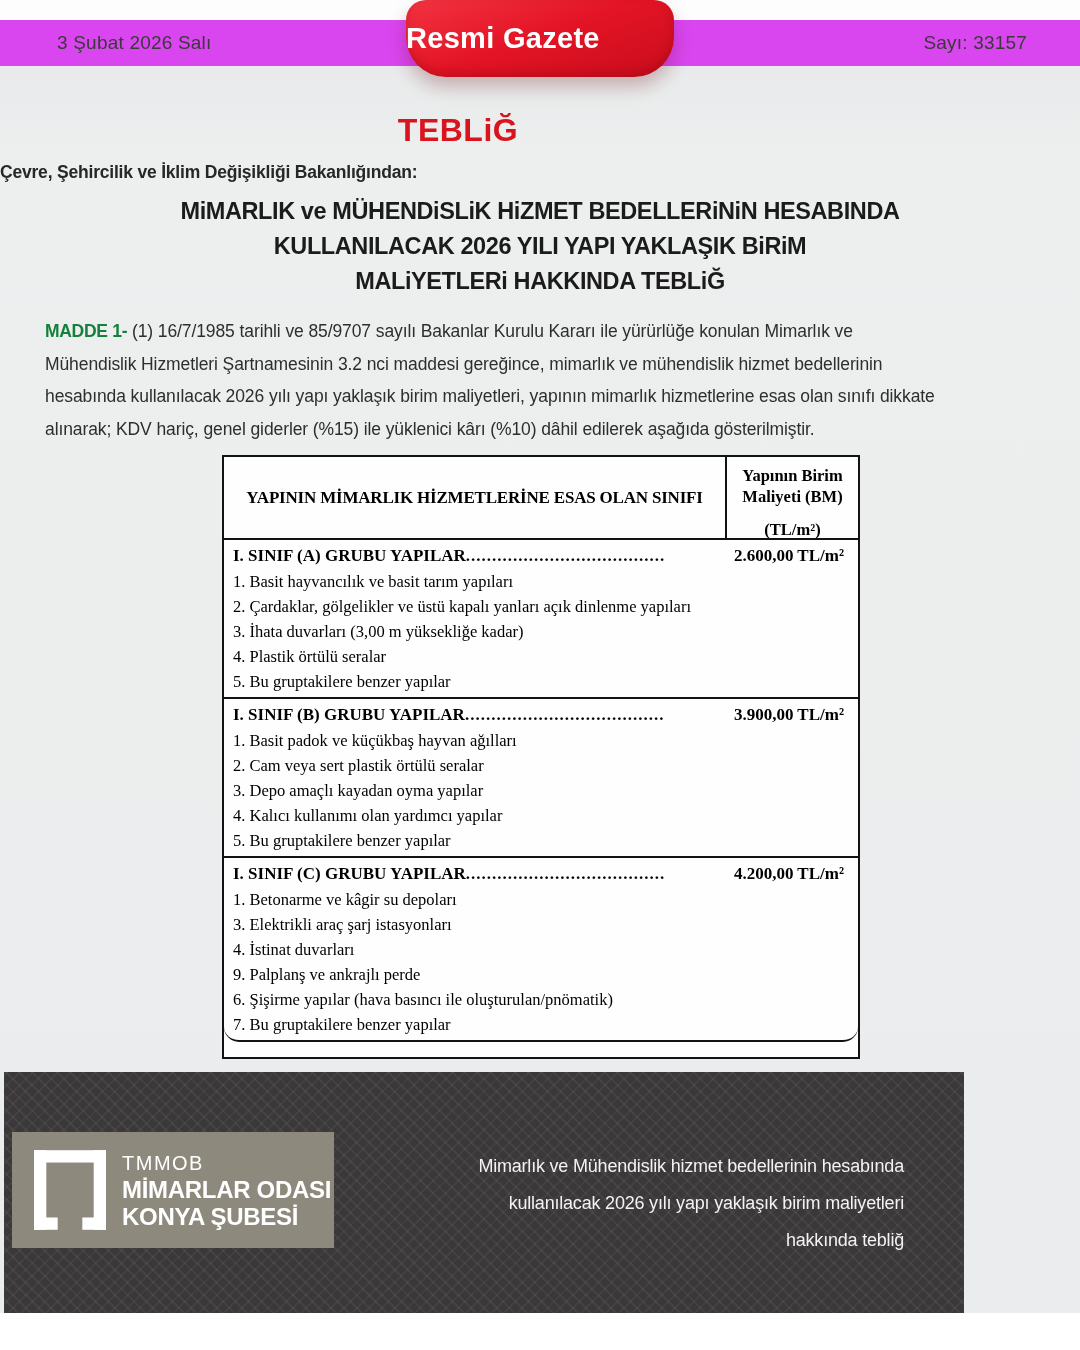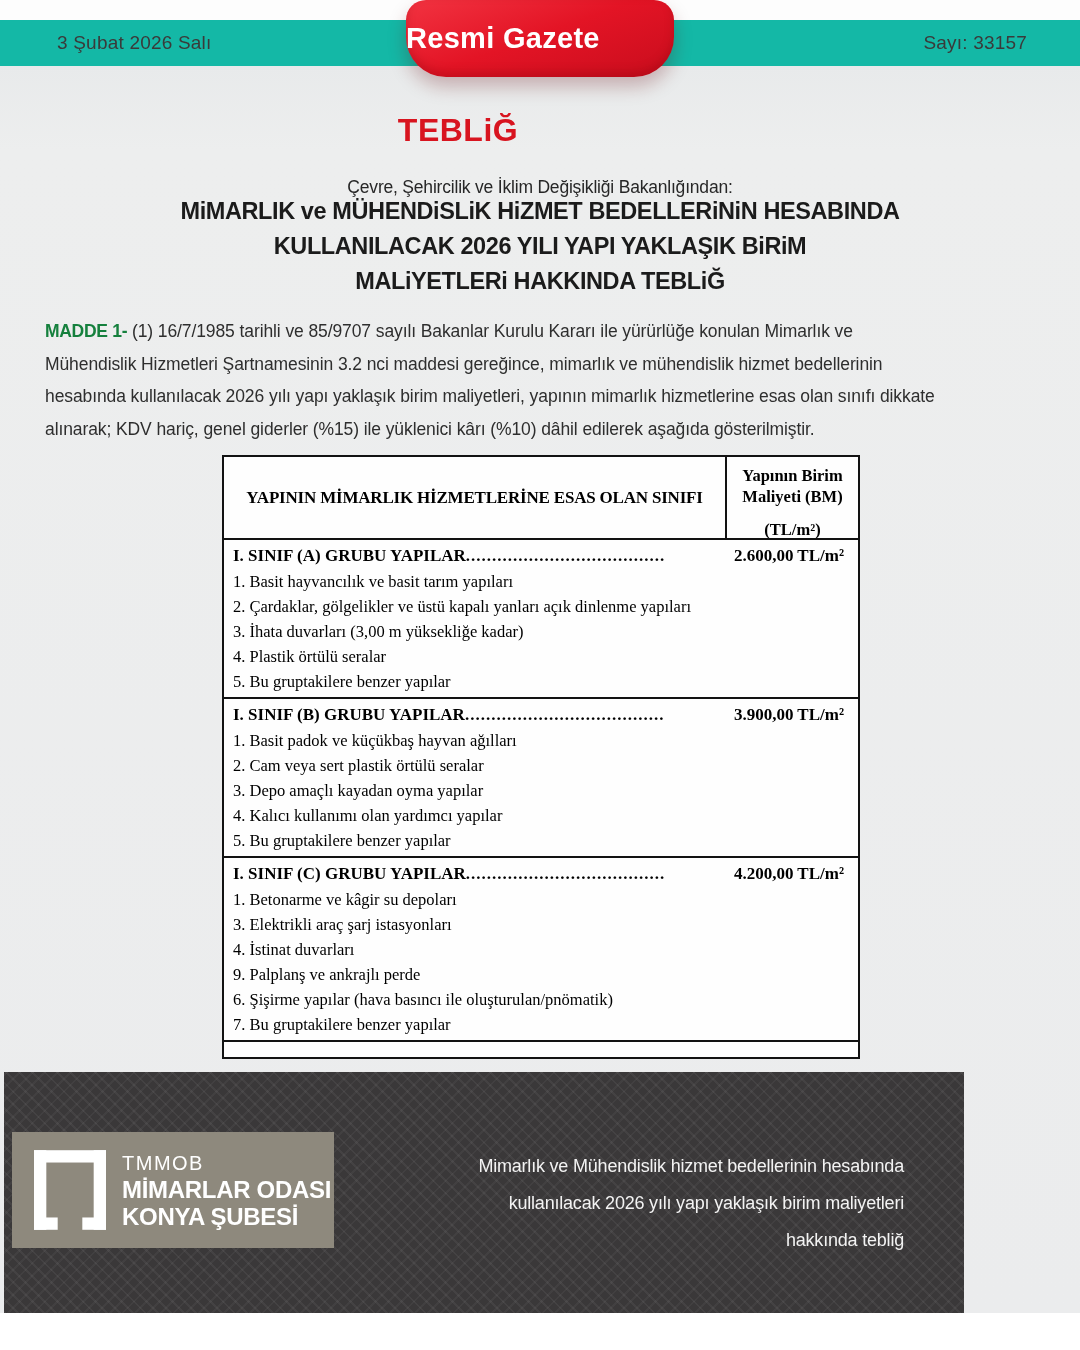--- a/index.html
+++ b/index.html
@@ -8,38 +8,38 @@
 
   .page { position:absolute; inset:0; width:1080px; height:1350px; }
 
   
   .content-bg {
     position:absolute; top:20px; left:0; width:1080px; height:1293px;
     background:linear-gradient(180deg,#e2e4e5 0px,#e8eaeb 46px,#edeeee 130px,#ebeced 100%);
   }
 
   
-  .header-band { position:absolute; top:20px; left:0; width:1080px; height:46px; background:#14b8a6; }
+  .header-band { position:absolute; top:20px; left:0; width:1080px; height:46px; background:#d946ef; }
   .gazette-date { position:absolute; left:57px; top:12px; font-size:19px; color:#3a3a3a; letter-spacing:.2px; }
   .gazette-issue { position:absolute; right:53px; top:12px; font-size:19px; color:#3a3a3a; letter-spacing:.2px; }
 
   .badge {
     position:absolute; top:0; left:50%; transform:translateX(-50%);
     width:268px; height:77px;
     background:linear-gradient(160deg,#f23341 0%,#e31425 48%,#c90d1d 100%);
     border-radius:20px 20px 40px 40px;
     box-shadow:0 10px 18px rgba(100,0,8,.25), inset 0 -5px 10px rgba(130,0,10,.28);
     display:flex; align-items:center; justify-content:flex-start;
   }
   .badge span { color:#ffffff; font-size:29px; font-weight:700; letter-spacing:.3px; }
 
   .doc-title { position:absolute; top:112px; left:0; width:916px; text-align:center;
     color:#d8141f; font-size:32px; font-weight:800; letter-spacing:.5px; }
-  .ministry { position:absolute; top:162px; left:0; width:1080px; text-align:center;
-    color:#272727; font-size:17.5px; font-weight:400; letter-spacing:-0.2px;margin-top:15px; }
+  .ministry { position:absolute; top:162px; left:0; width:1080px; text-align:left;
+    color:#272727; font-size:17.5px; font-weight:700; letter-spacing:-0.2px; }
 
   .heading { position:absolute; top:194px; left:0; width:1080px; text-align:center;
     color:#1b1b1b; font-weight:700; font-size:23.5px; line-height:35px; letter-spacing:-0.4px; }
 
   .para { position:absolute; top:315px; left:45px; width:995px;
     color:#2e2e2e; font-size:17.5px; line-height:32.6px; letter-spacing:-0.1px; }
   .para .pline { white-space:nowrap; }
   .para .madde { font-weight:800; color:#15803d; letter-spacing:-0.3px; }
 
   
@@ -47,21 +47,21 @@
     background:#fefefe; border:2px solid #121212;
     font-family:"Liberation Serif", serif; color:#000; }
   .thead { display:flex; border-bottom:2px solid #121212; height:83px; }
   .th-left { flex:1; display:flex; align-items:center; justify-content:center; text-align:center;
     font-weight:700; font-size:17px; padding:0 8px; letter-spacing:-0.2px; }
   .th-right { width:133px; border-left:2px solid #121212; text-align:center;
     font-weight:700; font-size:16.5px; padding-top:8px; line-height:21px; }
   .th-right .unit { margin-top:12px; }
 
   .tgroup { border-bottom:2px solid #121212; padding:2px 0 3px 0; }
-  .tgroup.last { border-bottom:2px solid #121212; }
+  .tgroup.last { border-bottom:2px solid #121212;border-radius:15px; }
   .grow { display:flex; align-items:baseline; height:27px; line-height:27px;
     padding:0 14px 0 9px; font-weight:700; font-size:17px; white-space:nowrap; overflow:hidden; }
   .grow .dots { font-weight:700; letter-spacing:1px; overflow:hidden; }
   .grow .gprice { margin-left:auto; font-weight:700; font-size:17px; padding-left:8px; }
   .titem { height:25px; line-height:25px; font-size:16.5px; padding:0 10px 0 9px; white-space:nowrap; }
   .sliver { height:15px; background:#fefefe; }
 
   
   .footer { position:absolute; left:4px; top:1072px; width:960px; height:241px;
     background-color:#3a3839;

